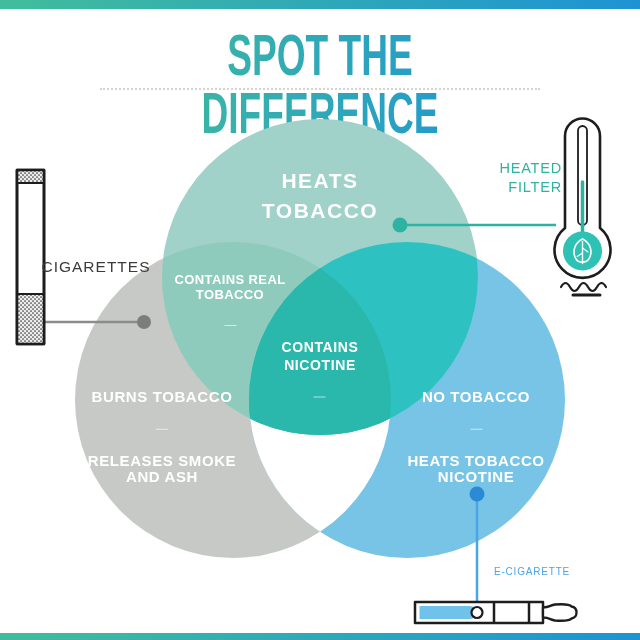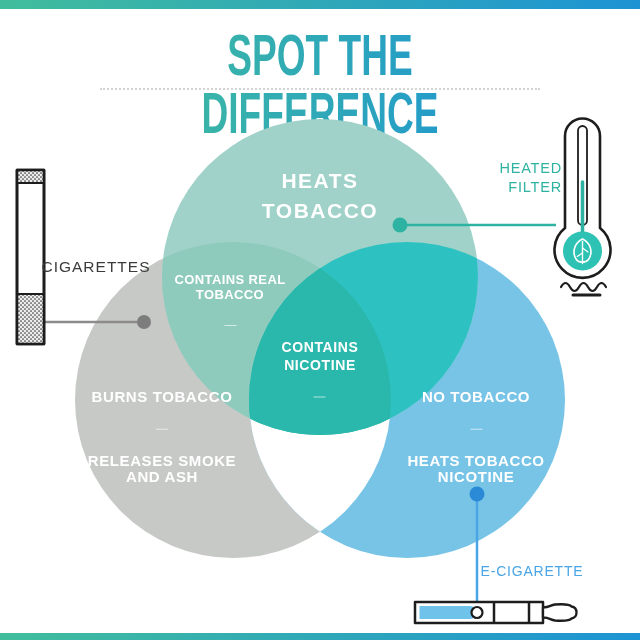--- a/index.html
+++ b/index.html
@@ -19,21 +19,21 @@
           font-weight:bold;white-space:pre-line;}
   .vdiv{width:12px;height:1px;background:rgba(255,255,255,0.62);margin:5px auto;}
   .heats{font-size:21px;letter-spacing:1.5px;line-height:30px;}
   .ov .vl{font-size:13px;letter-spacing:0.4px;line-height:14.5px;}
   .ctr .vl{font-size:14px;letter-spacing:0.6px;line-height:18px;}
   .outer .vl{font-size:15px;letter-spacing:0.6px;line-height:16.5px;}
   .callout{position:absolute;white-space:pre-line;text-align:right;}
   .callout.cig{left:96px;top:267px;transform:translate(-50%,-50%);font-size:15.5px;letter-spacing:1px;}
   .callout.heat{left:562px;top:177px;transform:translate(-100%,-50%);text-align:right;
                 font-size:14.5px;letter-spacing:0.8px;line-height:18.5px;}
-  .callout.ecig{left:532px;top:571px;transform:translate(-50%,-50%);font-size:14px;letter-spacing:0.8px;}
+  .callout.ecig{left:532px;top:571px;transform:translate(-50%,-50%);font-size:10px;letter-spacing:0.8px;}
 </style>
 </head>
 <body>
 
 <div class="canvas">
 
   <div class="bar top" style="background-image: linear-gradient(90deg, rgb(65, 189, 156), rgb(29, 147, 212));"></div>
 
   <div class="title-wrap">
     <h1 class="title" style="background-image: linear-gradient(90deg, rgb(65, 189, 156), rgb(29, 147, 212));">SPOT THE DIFFERENCE</h1>

